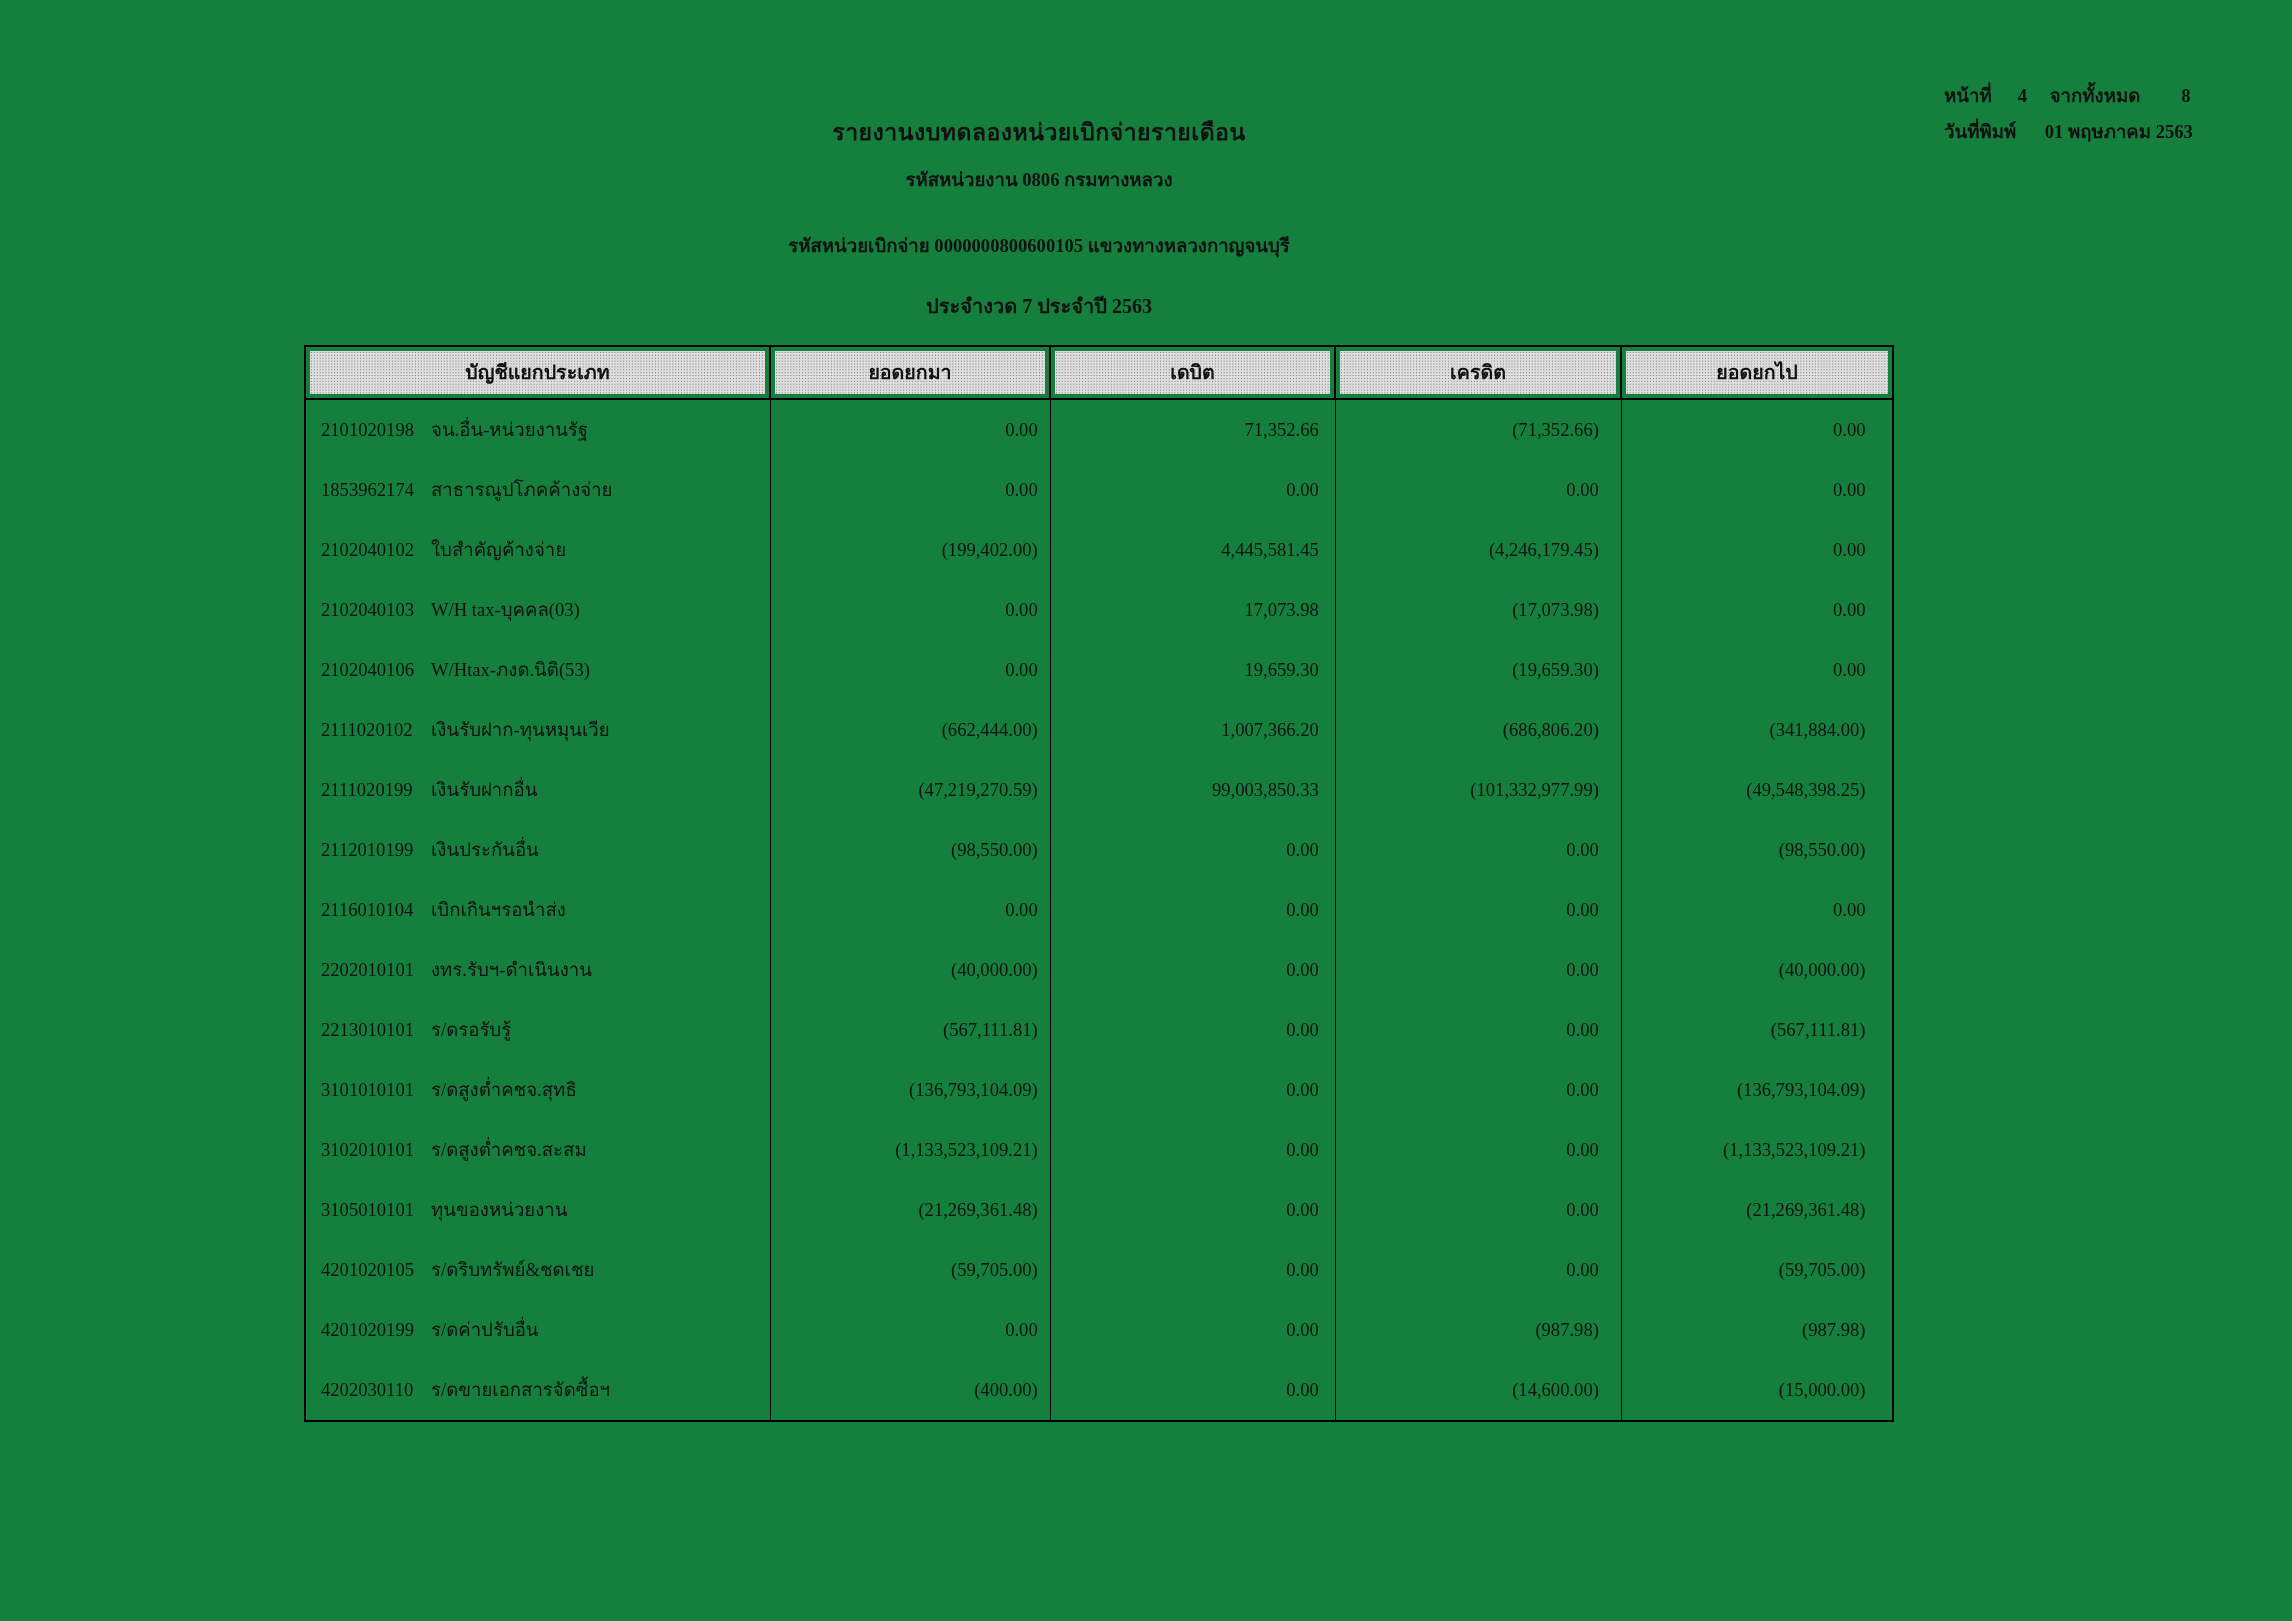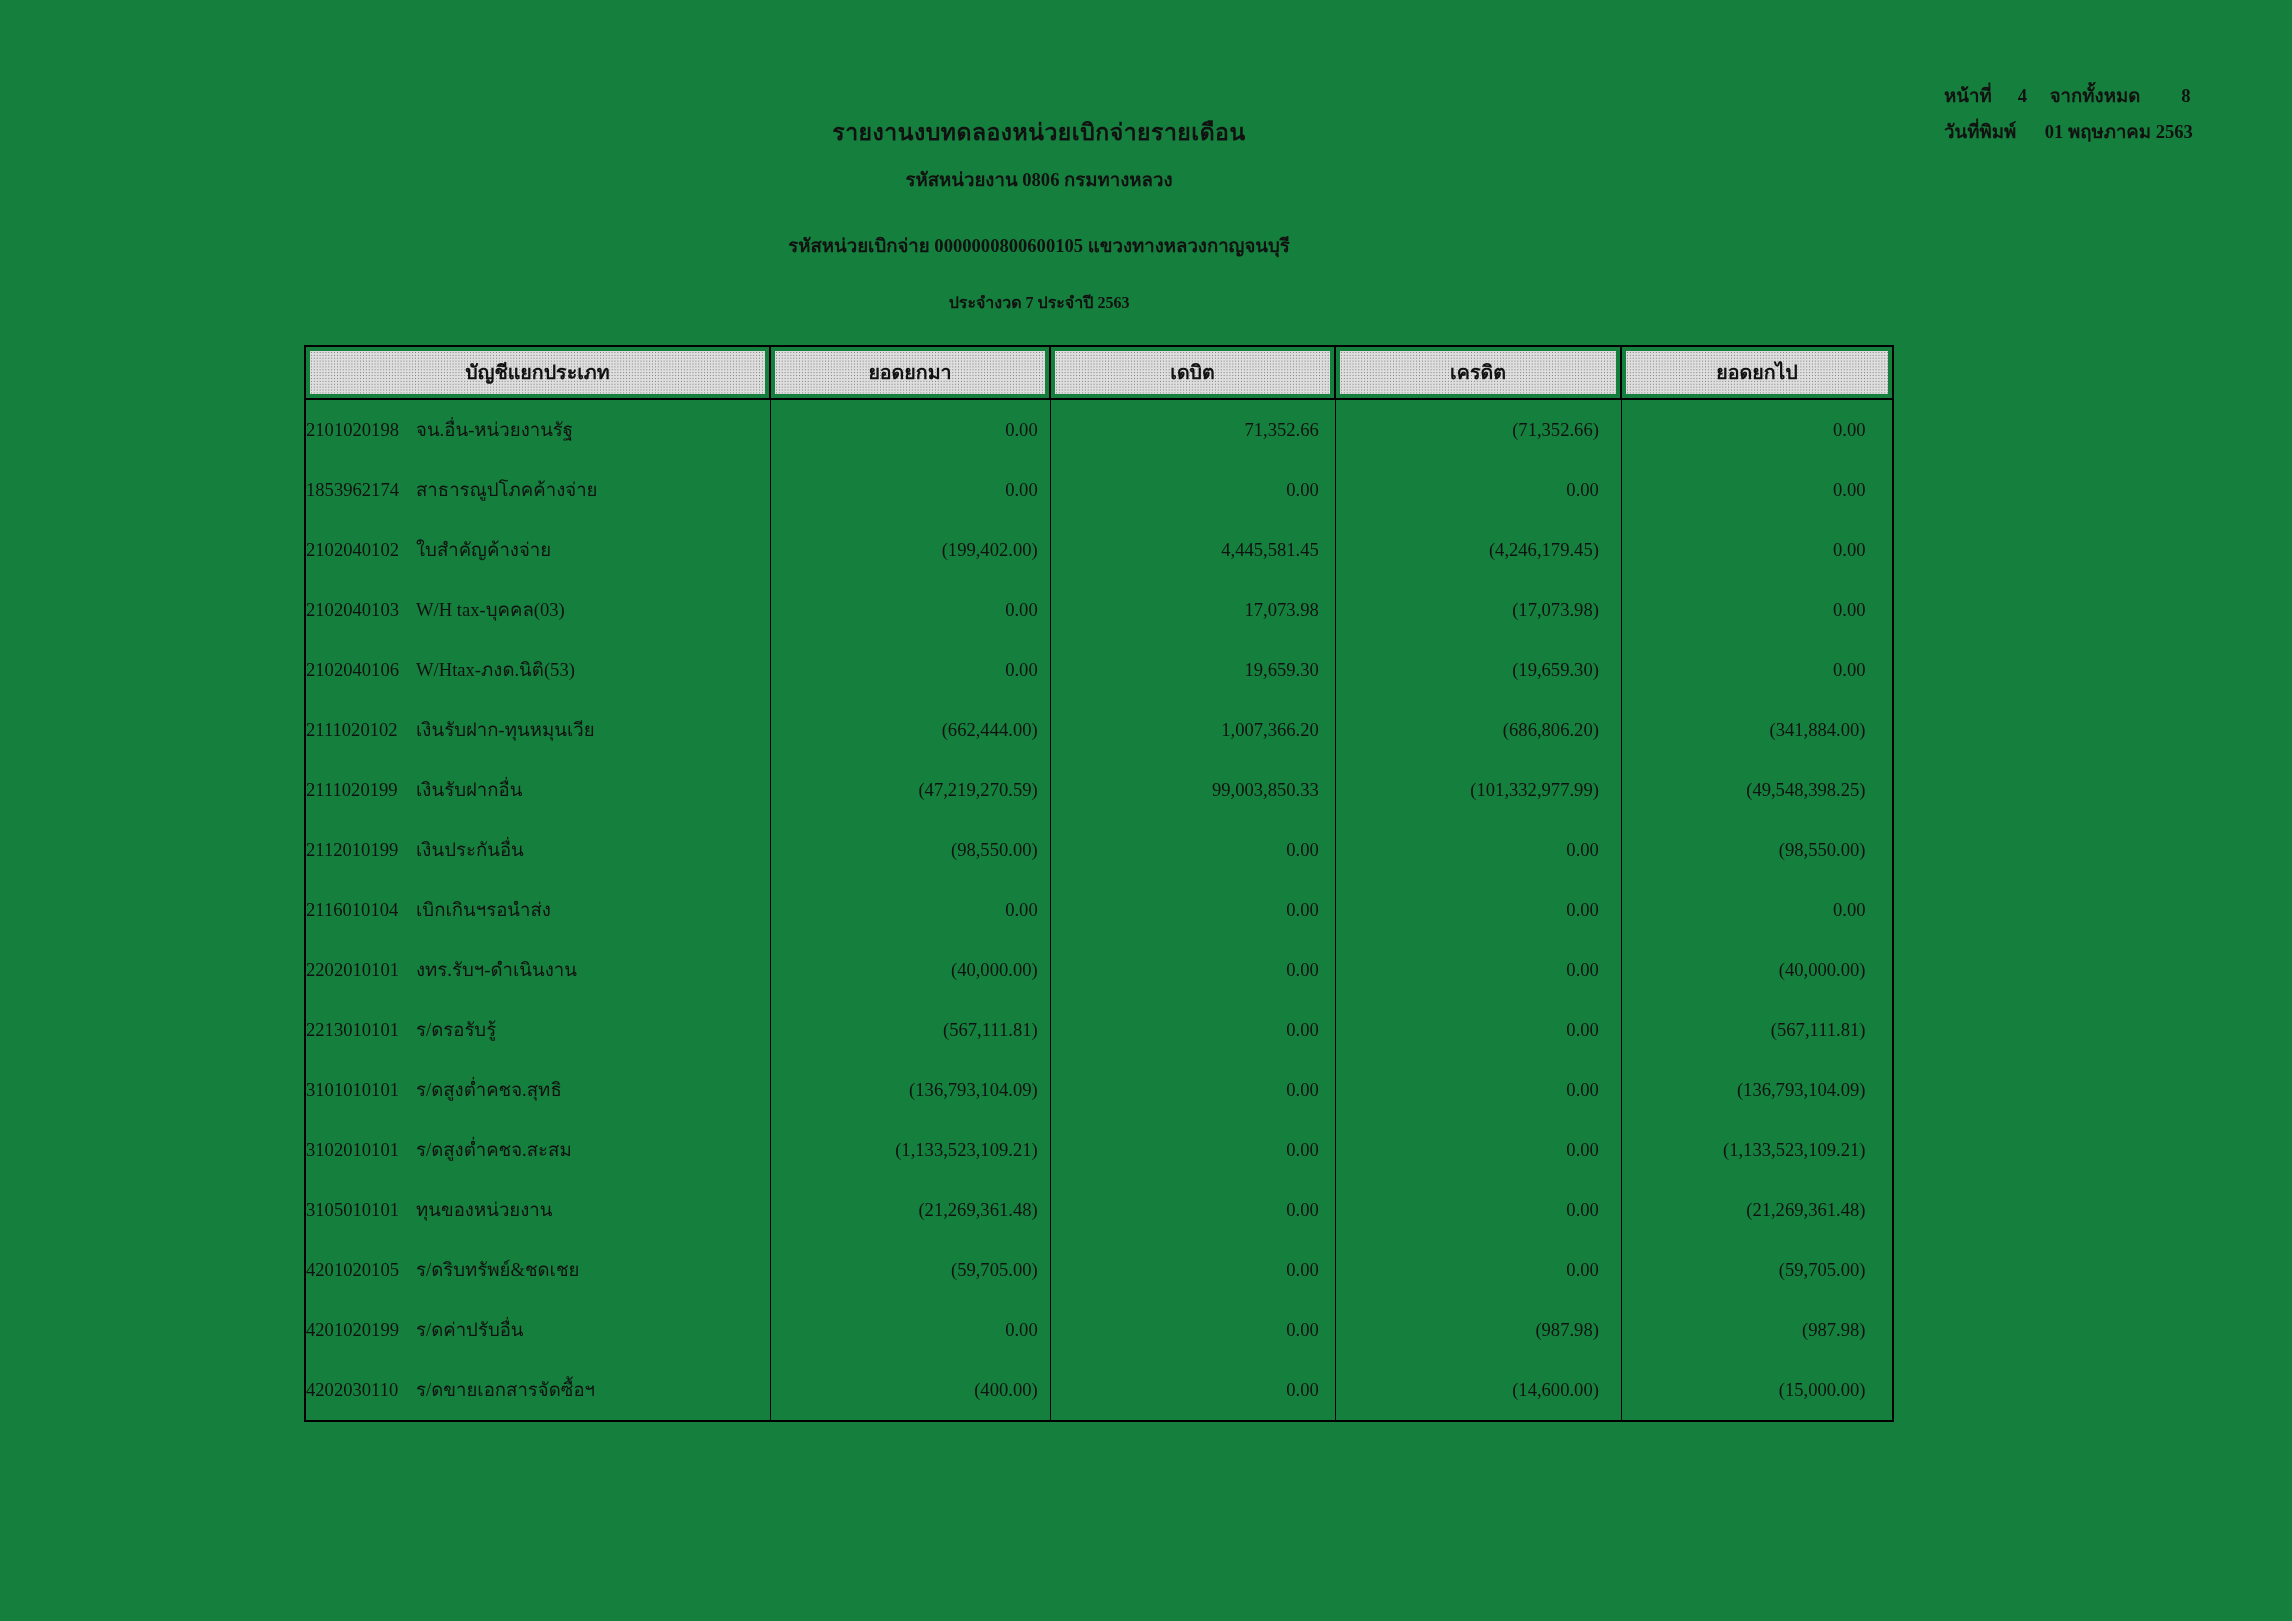--- a/index.html
+++ b/index.html
@@ -12,21 +12,21 @@
     overflow:hidden;
   }
   
   .doc-header {
     position:absolute; top:114px; left:304px; width:1470px;
     text-align:center; font-weight:bold;
   }
   .doc-title { font-size:23px; letter-spacing:0.5px; margin-bottom:15px;text-align:center; }
   .doc-sub1  { font-size:18.6px; margin-bottom:37px; }
   .doc-sub2  { font-size:18.6px; margin-bottom:30px; }
-  .doc-sub3  { font-size:16px; }
+  .doc-sub3  { font-size:20px; }
   
   .page-info {
     position:absolute; top:78px; left:1944px;
     font-size:18.6px; font-weight:bold; line-height:36px; white-space:nowrap;
   }
   .page-info .w-label1 { display:inline-block; width:69px; }
   .page-info .w-num    { display:inline-block; width:27.4px; }
   .page-info .w-label2 { display:inline-block; width:127px; }
   .page-info .w-label3 { display:inline-block; width:96px; }
   
@@ -49,21 +49,21 @@
     background-color:#dedede;
     background-image:radial-gradient(#7a7a7a 0.6px, rgba(0,0,0,0) 0.7px);
     background-size:2.9px 2.9px;
   }
   table.trial td {
     border-left:1px solid #000; border-right:1px solid #000;
     border-top:none; border-bottom:none;
     vertical-align:middle;
     height:58px;
   }
-  td.c1 { padding-left:0;margin-left:12px; }
+  td.c1 { padding-left:15px;margin-left:12px; }
   td.c1 .code { display:inline-block; width:110px; }
   td.amt { text-align:right; white-space:nowrap; }
   td.c2 { padding-right:11.8px; }
   td.c3 { padding-right:15.7px; }
   td.c4 { padding-right:21.6px; }
   td.c5 { padding-right:26.5px; }
 </style>
 </head>
 <body>
 

